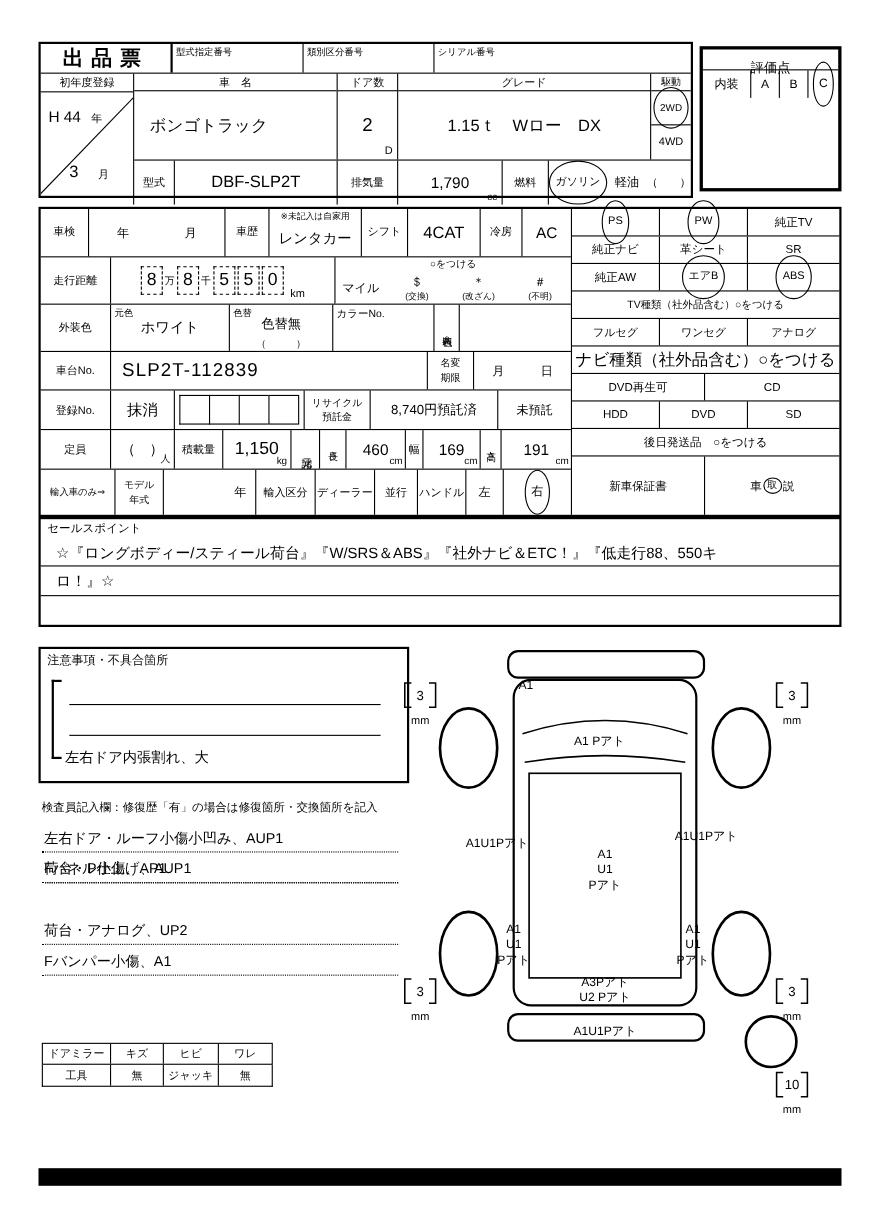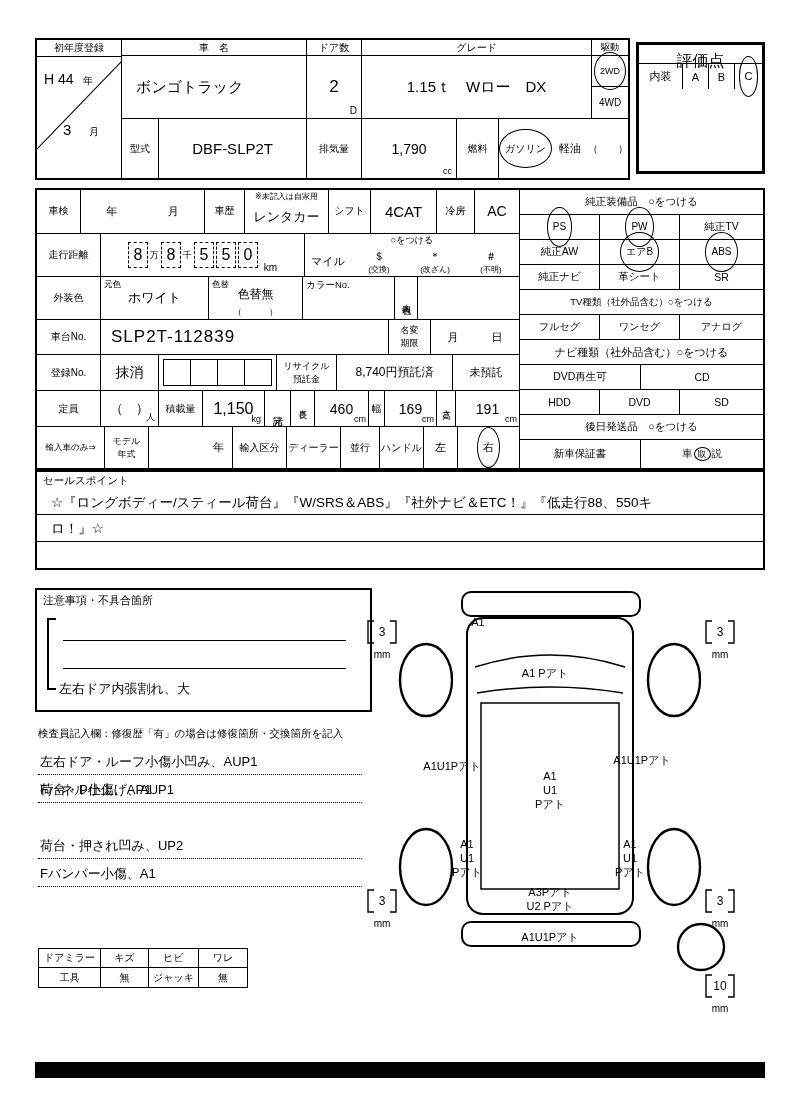--- a/index.html
+++ b/index.html
@@ -21,20 +21,32 @@
 .dotline{border-bottom:1.5px dotted #000;font-size:13px;display:flex;align-items:flex-end;padding:0 2px 3px 2px;white-space:nowrap}
 .title{font-weight:bold;font-size:19px;letter-spacing:7px}
 svg text{font-family:"Liberation Sans","DejaVu Sans",sans-serif}
 </style>
 </head>
 <body>
 
 <div class="page">
 
   <div class="abs blk col" style="left:35px;top:38px;width:595px;height:142px">
+    <div class="r bb" style="height:27px">
+      <div class="c2 val title" style="width:120px">出品票</div>
+      <div class="c" style="width:119px;position:relative">
+          <span class="tl">型式指定番号</span>
+        </div>
+      <div class="c" style="width:119px;position:relative">
+          <span class="tl">類別区分番号</span>
+        </div>
+      <div style="flex:1;position:relative">
+          <span class="tl">シリアル番号</span>
+        </div>
+    </div>
     <div class="r" style="flex:1">
       <div class="col c" style="width:90px">
         <div class="lab bb" style="height:17px">初年度登録</div>
         <div style="flex:1;position:relative;overflow:hidden">
           <div class="abs" style="left:-22px;top:46px;width:132px;border-top:1px solid #000;transform:rotate(-46deg)"></div>
           <span class="abs" style="left:7px;top:14px;font-size:14px">H 44</span>
           <span class="abs" style="left:46px;top:17px;font-size:10px">年</span>
           <span class="abs" style="left:26px;top:64px;font-size:15px">3</span>
           <span class="abs" style="left:52px;top:68px;font-size:10px">月</span>
         </div>
@@ -77,21 +89,21 @@
             <span class="circ" style="font-size:10px">ガソリン</span>
             <span>軽油</span>
             <span style="font-size:10px">（　　）</span>
           </div>
         </div>
       </div>
     </div>
   </div>
 
   <div class="abs col" style="left:636px;top:42px;width:129px;height:132px;border:3px solid #000">
-    <div class="lab" style="height:18px;font-size:16px;padding-top:15px">評価点</div>
+    <div class="lab" style="height:18px;font-size:12px;padding-top:15px">評価点</div>
     <div class="r" style="height:26px;border-top:1.5px solid #000">
       <div class="lab c" style="width:44px;font-size:11px">内装</div>
       <div class="val c" style="width:26px;font-size:11px">A</div>
       <div class="val c" style="width:26px;font-size:11px">B</div>
       <div class="val" style="flex:1">
           <span class="circ" style="font-size:11px">C</span>
         </div>
     </div>
   </div>
 
@@ -238,51 +250,50 @@
         <div class="val c" style="width:39px;font-size:10px">並行</div>
         <div class="lab c" style="width:44px">ハンドル</div>
         <div class="val c" style="width:34px;font-size:11px">左</div>
         <div class="val" style="flex:1">
             <span class="circ" style="font-size:11px">右</span>
           </div>
       </div>
     </div>
 
     <div class="col" style="flex:1">
-      <div class="lab bb" style="height:25px;font-size:10.5px">純正装備品　○をつける</div>
       <div class="r bb" style="height:25px">
         <div class="val c" style="width:80px">
             <span class="circ" style="font-size:10px">PS</span>
           </div>
         <div class="val c" style="width:80px">
             <span class="circ" style="font-size:10px">PW</span>
           </div>
         <div class="val" style="flex:1;font-size:10.5px">純正TV</div>
+      </div>
+      <div class="r bb" style="height:25px">
+        <div class="val c" style="width:80px;font-size:10.5px">純正ナビ</div>
+        <div class="val c" style="width:80px;font-size:10.5px">革シート</div>
+        <div class="val" style="flex:1;font-size:10.5px">SR</div>
       </div>
       <div class="r bb" style="height:25px">
         <div class="val c" style="width:80px;font-size:10.5px">純正AW</div>
         <div class="val c" style="width:80px">
             <span class="circ" style="font-size:10px">エアB</span>
           </div>
         <div class="val" style="flex:1">
             <span class="circ" style="font-size:10px">ABS</span>
           </div>
       </div>
-      <div class="r bb" style="height:25px">
-        <div class="val c" style="width:80px;font-size:10.5px">純正ナビ</div>
-        <div class="val c" style="width:80px;font-size:10.5px">革シート</div>
-        <div class="val" style="flex:1;font-size:10.5px">SR</div>
-      </div>
       <div class="lab bb" style="height:25px;font-size:9.5px">TV種類（社外品含む）○をつける</div>
       <div class="r bb" style="height:25px">
         <div class="val c" style="width:80px;font-size:10px">フルセグ</div>
         <div class="val c" style="width:80px;font-size:10px">ワンセグ</div>
         <div class="val" style="flex:1;font-size:10px">アナログ</div>
       </div>
-      <div class="lab bb" style="height:25px;font-size:11px">ナビ種類（社外品含む）○をつける</div>
+      <div class="lab bb" style="height:25px;font-size:15px">ナビ種類（社外品含む）○をつける</div>
       <div class="r bb" style="height:25px">
         <div class="val c" style="width:121px;font-size:10.5px">DVD再生可</div>
         <div class="val" style="flex:1;font-size:10.5px">CD</div>
       </div>
       <div class="r bb" style="height:25px">
         <div class="val c" style="width:80px;font-size:10.5px">HDD</div>
         <div class="val c" style="width:80px;font-size:10.5px">DVD</div>
         <div class="val" style="flex:1;font-size:10.5px">SD</div>
       </div>
       <div class="lab bb" style="height:25px;font-size:10.5px">後日発送品　○をつける</div>
@@ -309,21 +320,21 @@
     <div class="abs" style="left:10px;top:28px;width:9px;height:72px;border-left:2px solid #000;border-top:2px solid #000;border-bottom:2px solid #000"></div>
     <div class="abs" style="left:26px;top:50px;width:283px;border-top:1px solid #000"></div>
     <div class="abs" style="left:26px;top:78px;width:283px;border-top:1px solid #000"></div>
     <div class="abs" style="left:22px;top:90px;font-size:13px">左右ドア内張割れ、大</div>
   </div>
 
   <div class="abs" style="left:38px;top:727px;font-size:10.5px">検査員記入欄：修復歴「有」の場合は修復箇所・交換箇所を記入</div>
   <div class="abs dotline" style="left:38px;top:748px;width:324px;height:27px">左右ドア・ルーフ小傷小凹み、AUP1</div>
   <div class="abs dotline" style="left:38px;top:776px;width:324px;height:27px">Fパネル小傷、AP1</div>
   <div class="abs dotline" style="left:38px;top:776px;width:324px;height:27px">荷台・P仕上げ、AUP1</div>
-  <div class="abs dotline" style="left:38px;top:832px;width:324px;height:27px">荷台・押され凹み、UP2</div>
+  <div class="abs dotline" style="left:38px;top:832px;width:324px;height:27px">荷台・アナログ、UP2</div>
   <div class="abs dotline" style="left:38px;top:860px;width:324px;height:27px">Fバンパー小傷、A1</div>
 
   <div class="abs col" style="left:38px;top:948px;width:210px">
     <div class="r" style="height:20px;border:1px solid #000">
       <div class="val c" style="width:62px;font-size:10px">ドアミラー</div>
       <div class="val c" style="width:48px;font-size:10px">キズ</div>
       <div class="val c" style="width:50px;font-size:10px">ヒビ</div>
       <div class="val" style="flex:1;font-size:10px">ワレ</div>
     </div>
     <div class="r" style="height:20px;border:1px solid #000;border-top:none">

